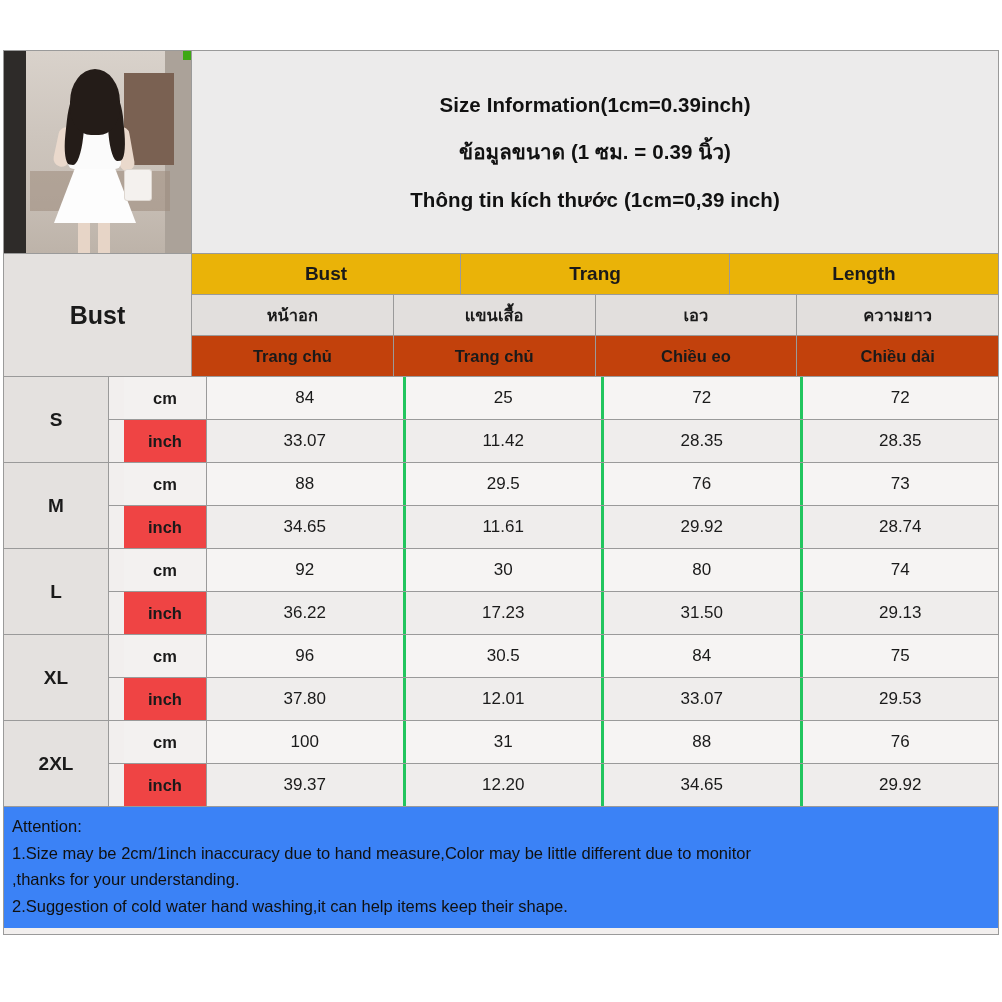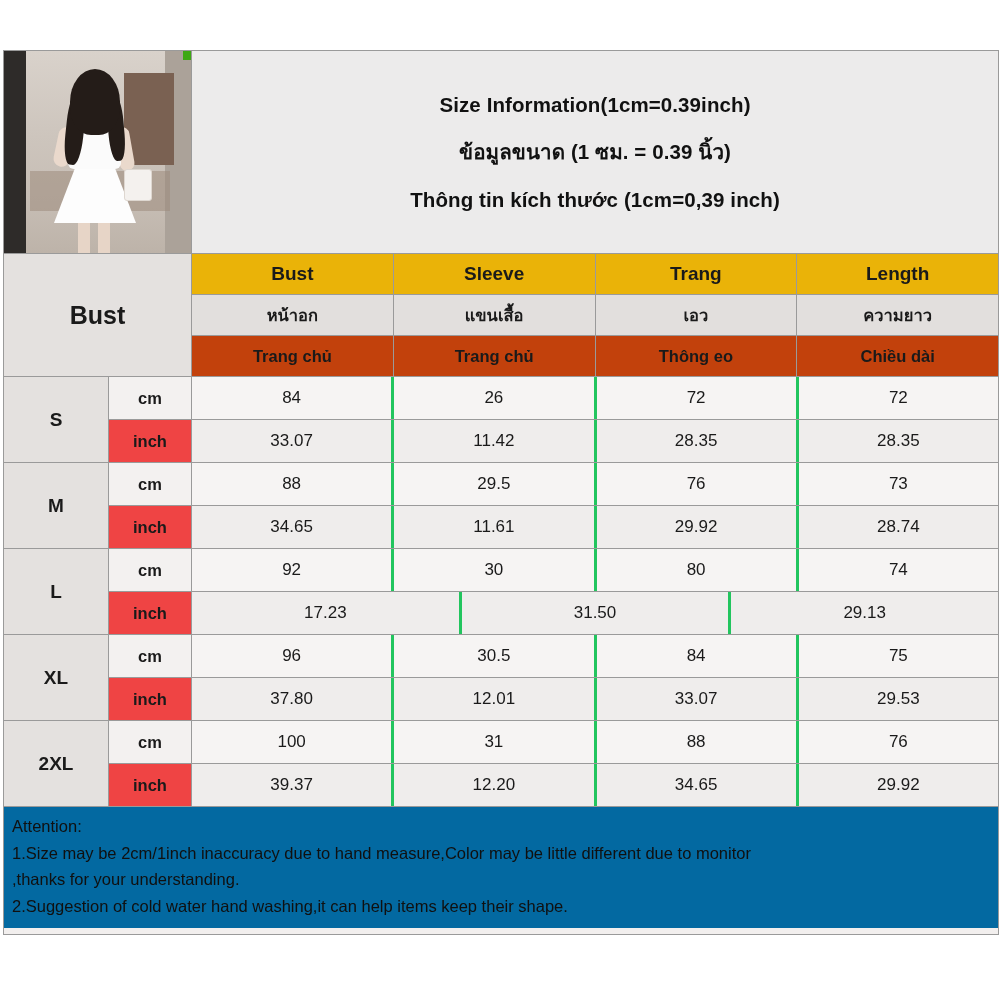--- a/index.html
+++ b/index.html
@@ -247,38 +247,39 @@
     width: 83px;
     flex: 0 0 83px;
     display: flex;
     align-items: center;
     justify-content: center;
     font-weight: bold;
     font-size: 16.5px;
     border-right: 1px solid #9a9a9a;
     box-sizing: border-box;
     background: #f3f1f0;
+    margin-left: 15px;
   }
   .val-cell {
     flex: 1 1 0;
     display: flex;
     align-items: center;
     justify-content: center;
     font-size: 17px;
     border-right: 3px solid #22c55e;
     box-sizing: border-box;
     background: #f6f4f3;
   }
   .val-cell:last-child { border-right: none; }
   .drow.alt .unit-cell { background: #ef4444; }
   .drow.alt .val-cell { background: #efedec; }
 
   
   .attention {
-    background: #0369a1;
+    background: #3b82f6;
     padding: 6px 8px 8px 8px;
     font-size: 16.5px;
     line-height: 1.62;
     color: #101010;
   }
   .attention div { white-space: pre-wrap; }
 </style>
 </head>
 <body>
 
@@ -310,46 +311,45 @@
         <div class="title-line">ข้อมูลขนาด (1 ซม. = 0.39 นิ้ว)</div>
         <div class="title-line">Thông tin kích thước (1cm=0,39 inch)</div>
       </div>
     </div>
 
     <div class="hdr">
       <div class="size-cell">Bust</div>
       <div class="hdr-cols">
         <div class="hrow r1">
           <div class="hcell">Bust</div>
-          <div class="hcell">Sleeve</div>
           <div class="hcell">Trang</div>
           <div class="hcell">Length</div>
         </div>
         <div class="hrow r2">
           <div class="hcell">หน้าอก</div>
           <div class="hcell">แขนเสื้อ</div>
           <div class="hcell">เอว</div>
           <div class="hcell">ความยาว</div>
         </div>
         <div class="hrow r3">
           <div class="hcell">Trang chủ</div>
           <div class="hcell">Trang chủ</div>
-          <div class="hcell">Thông eo</div>
+          <div class="hcell">Chiều eo</div>
           <div class="hcell">Chiều dài</div>
         </div>
       </div>
     </div>
 
     <div class="grp">
       <div class="grp-size">S</div>
       <div class="grp-rows">
         <div class="drow">
           <div class="unit-cell">cm</div>
           <div class="val-cell">84</div>
-          <div class="val-cell">26</div>
+          <div class="val-cell">25</div>
           <div class="val-cell">72</div>
           <div class="val-cell">72</div>
         </div>
         <div class="drow alt">
           <div class="unit-cell">inch</div>
           <div class="val-cell">33.07</div>
           <div class="val-cell">11.42</div>
           <div class="val-cell">28.35</div>
           <div class="val-cell">28.35</div>
         </div>
@@ -381,20 +381,21 @@
       <div class="grp-rows">
         <div class="drow">
           <div class="unit-cell">cm</div>
           <div class="val-cell">92</div>
           <div class="val-cell">30</div>
           <div class="val-cell">80</div>
           <div class="val-cell">74</div>
         </div>
         <div class="drow alt">
           <div class="unit-cell">inch</div>
+          <div class="val-cell">36.22</div>
           <div class="val-cell">17.23</div>
           <div class="val-cell">31.50</div>
           <div class="val-cell">29.13</div>
         </div>
       </div>
     </div>
 
     <div class="grp">
       <div class="grp-size">XL</div>
       <div class="grp-rows">

